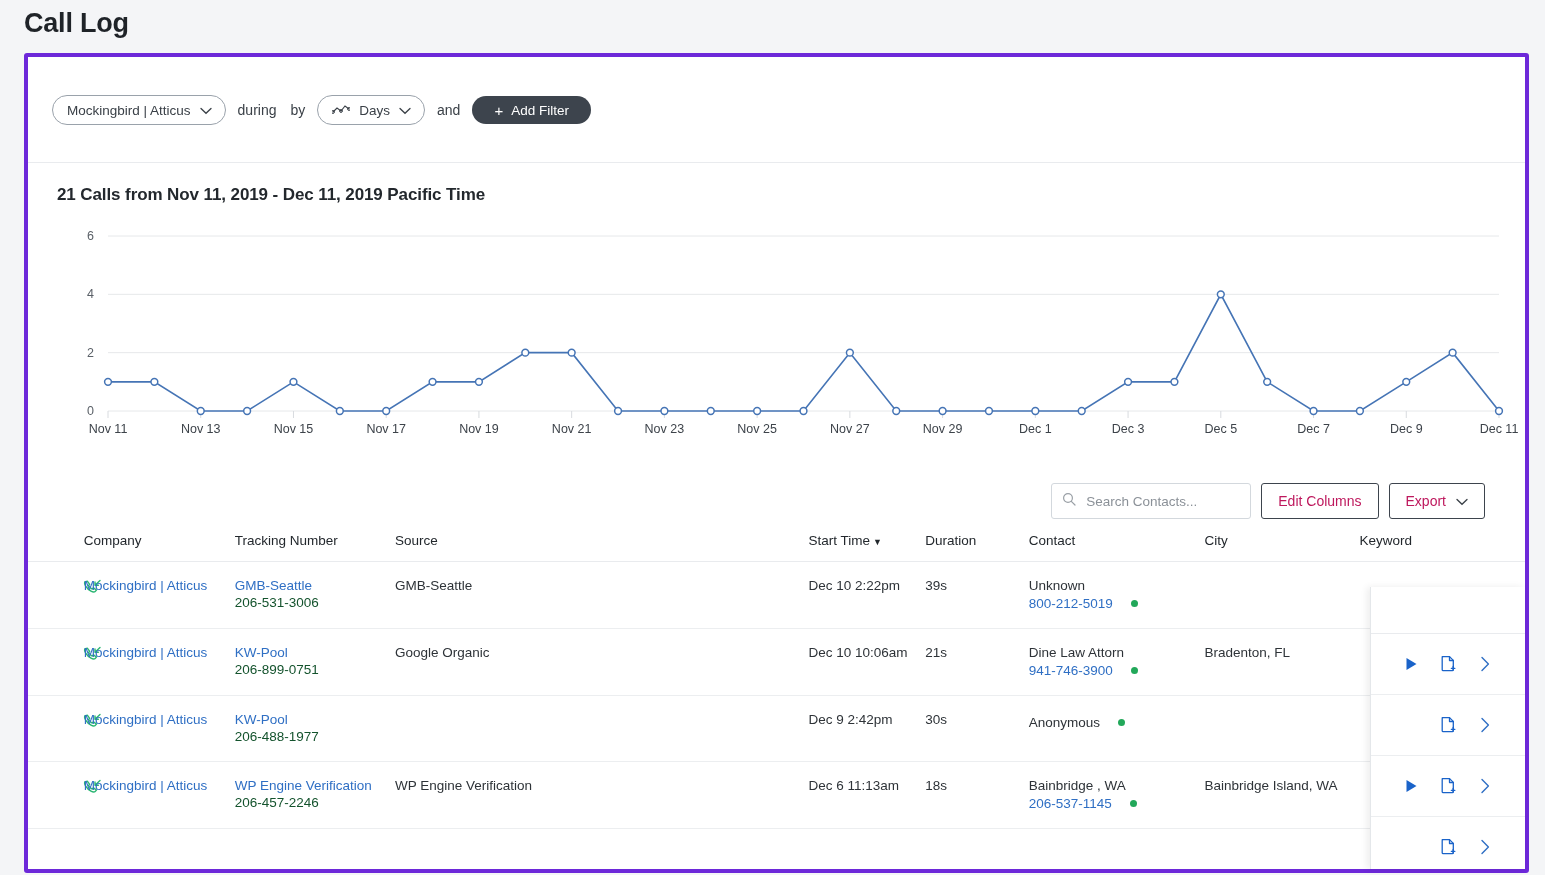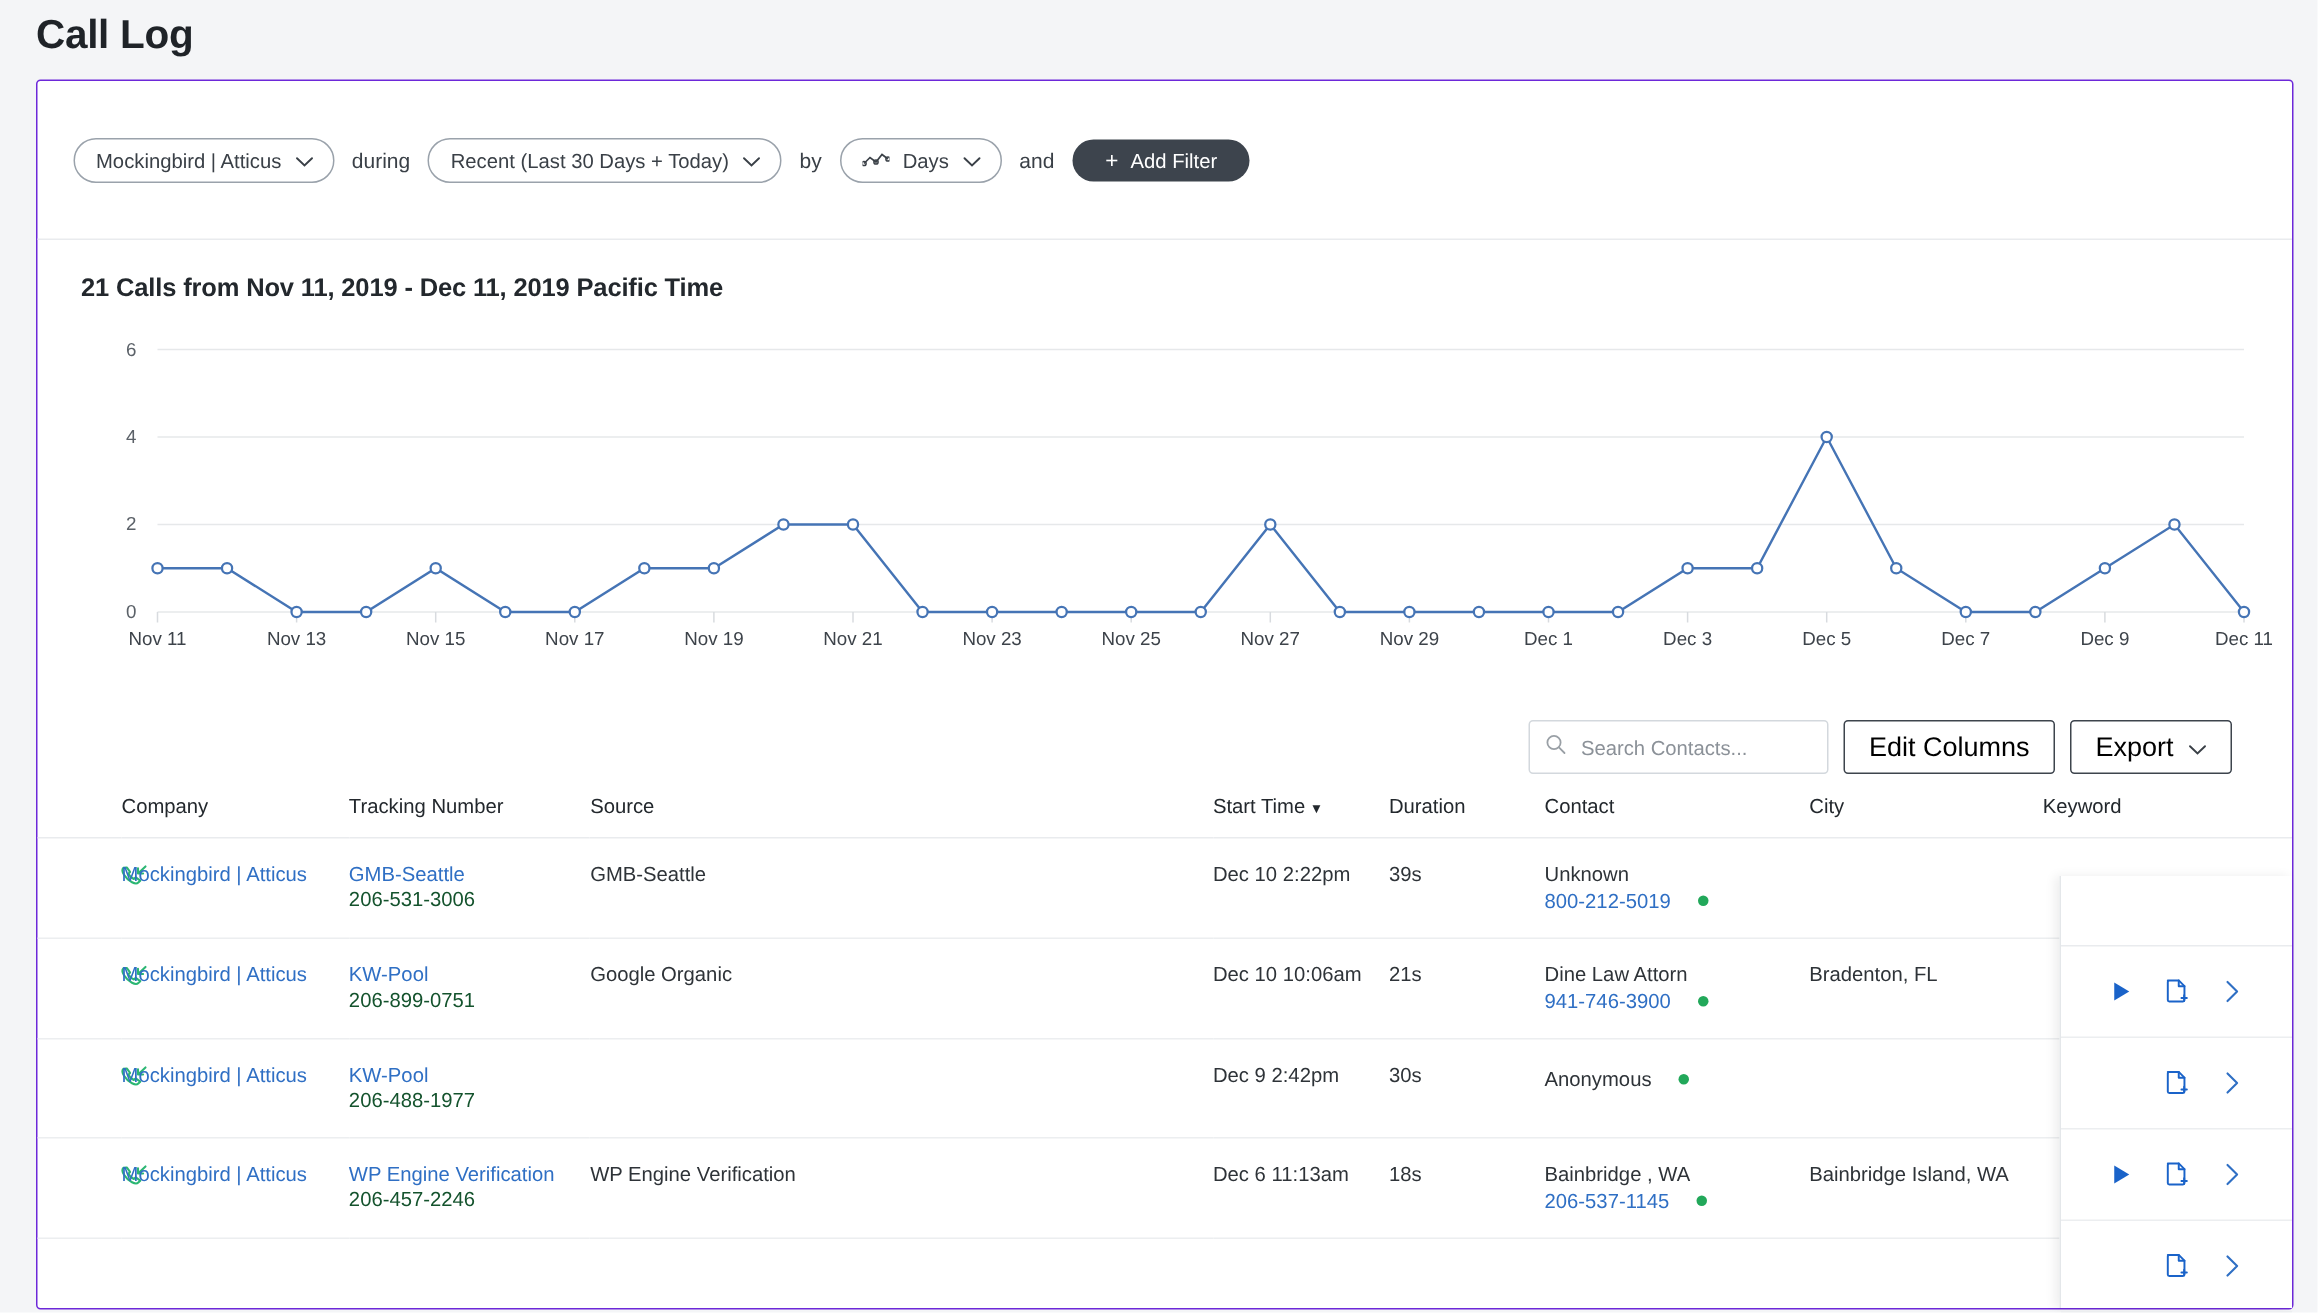--- a/index.html
+++ b/index.html
@@ -14,21 +14,21 @@
   .page-title {
     font-size: 27px;
     font-weight: 700;
     color: #1f2328;
     padding: 8px 0 0 24px;
     letter-spacing: -0.2px;
   }
   .card {
     margin: 14px 16px 0 24px;
     background: #ffffff;
-    border: 1px solid #6d28d9;
+    border: 4px solid #6d28d9;
     border-radius: 3px;
     min-height: 820px;
     position: relative;
   }
   
   .filter-bar {
     display: flex; align-items: center;
     gap: 10px;
     padding: 38px 0 37px 24px;
     border-bottom: 1px solid #e9ebee;
@@ -79,21 +79,21 @@
     background:#fff;
   }
   .search-box input {
     border:none; outline:none; font-size:13.5px; width:100%;
     font-family: inherit; color:#3a4047; background:transparent;
   }
   .search-box input::placeholder { color:#8b9198; }
   .btn-outline {
     height:36px; padding: 0 16px;
     background:#fff; border:1px solid #3d444d; border-radius:3px;
-    font-size:18px; color:#000000; cursor:pointer;
+    font-size:14px; color:#be185d; cursor:pointer;
     font-family: inherit;
     display:inline-flex; align-items:center; gap:10px;
   }
   
   table.calls { width: 100%; border-collapse: collapse; margin-top: 14px; table-layout: fixed; }
   table.calls th {
     text-align: left; font-size: 13.5px; font-weight: 400; color: #23282d;
     padding: 0 0 13px 0; border-bottom: 1px solid #e9ebee;
   }
   table.calls td {
@@ -148,28 +148,20 @@
       <span>Mockingbird | Atticus</span>
       <span class="chev">
         <svg width="12" height="8" viewBox="0 0 12 8">
             <path d="M1 1.5 L6 6.3 L11 1.5" fill="none" stroke="#3a4047" stroke-width="1.3" stroke-linecap="round"></path>
           </svg>
       </span>
     </div>
 
     <span class="conj">during</span>
 
-    <div class="pill">
-      <span>Recent (Last 30 Days + Today)</span>
-      <span class="chev">
-        <svg width="12" height="8" viewBox="0 0 12 8">
-            <path d="M1 1.5 L6 6.3 L11 1.5" fill="none" stroke="#3a4047" stroke-width="1.3" stroke-linecap="round"></path>
-          </svg>
-      </span>
-    </div>
 
     <span class="conj">by</span>
 
     <div class="pill">
       <span class="mini-chart-icon">
         <svg width="18" height="11" viewBox="0 0 18 11">
           <polyline points="1,8 5,4 9,7 13,2 17,5" fill="none" stroke="#3a4047" stroke-width="1.1"></polyline>
           <circle cx="1" cy="8" r="1.4" fill="none" stroke="#3a4047" stroke-width="1"></circle>
           <circle cx="9" cy="7" r="1.4" fill="none" stroke="#3a4047" stroke-width="1"></circle>
           <circle cx="17" cy="5" r="1.4" fill="none" stroke="#3a4047" stroke-width="1"></circle>

